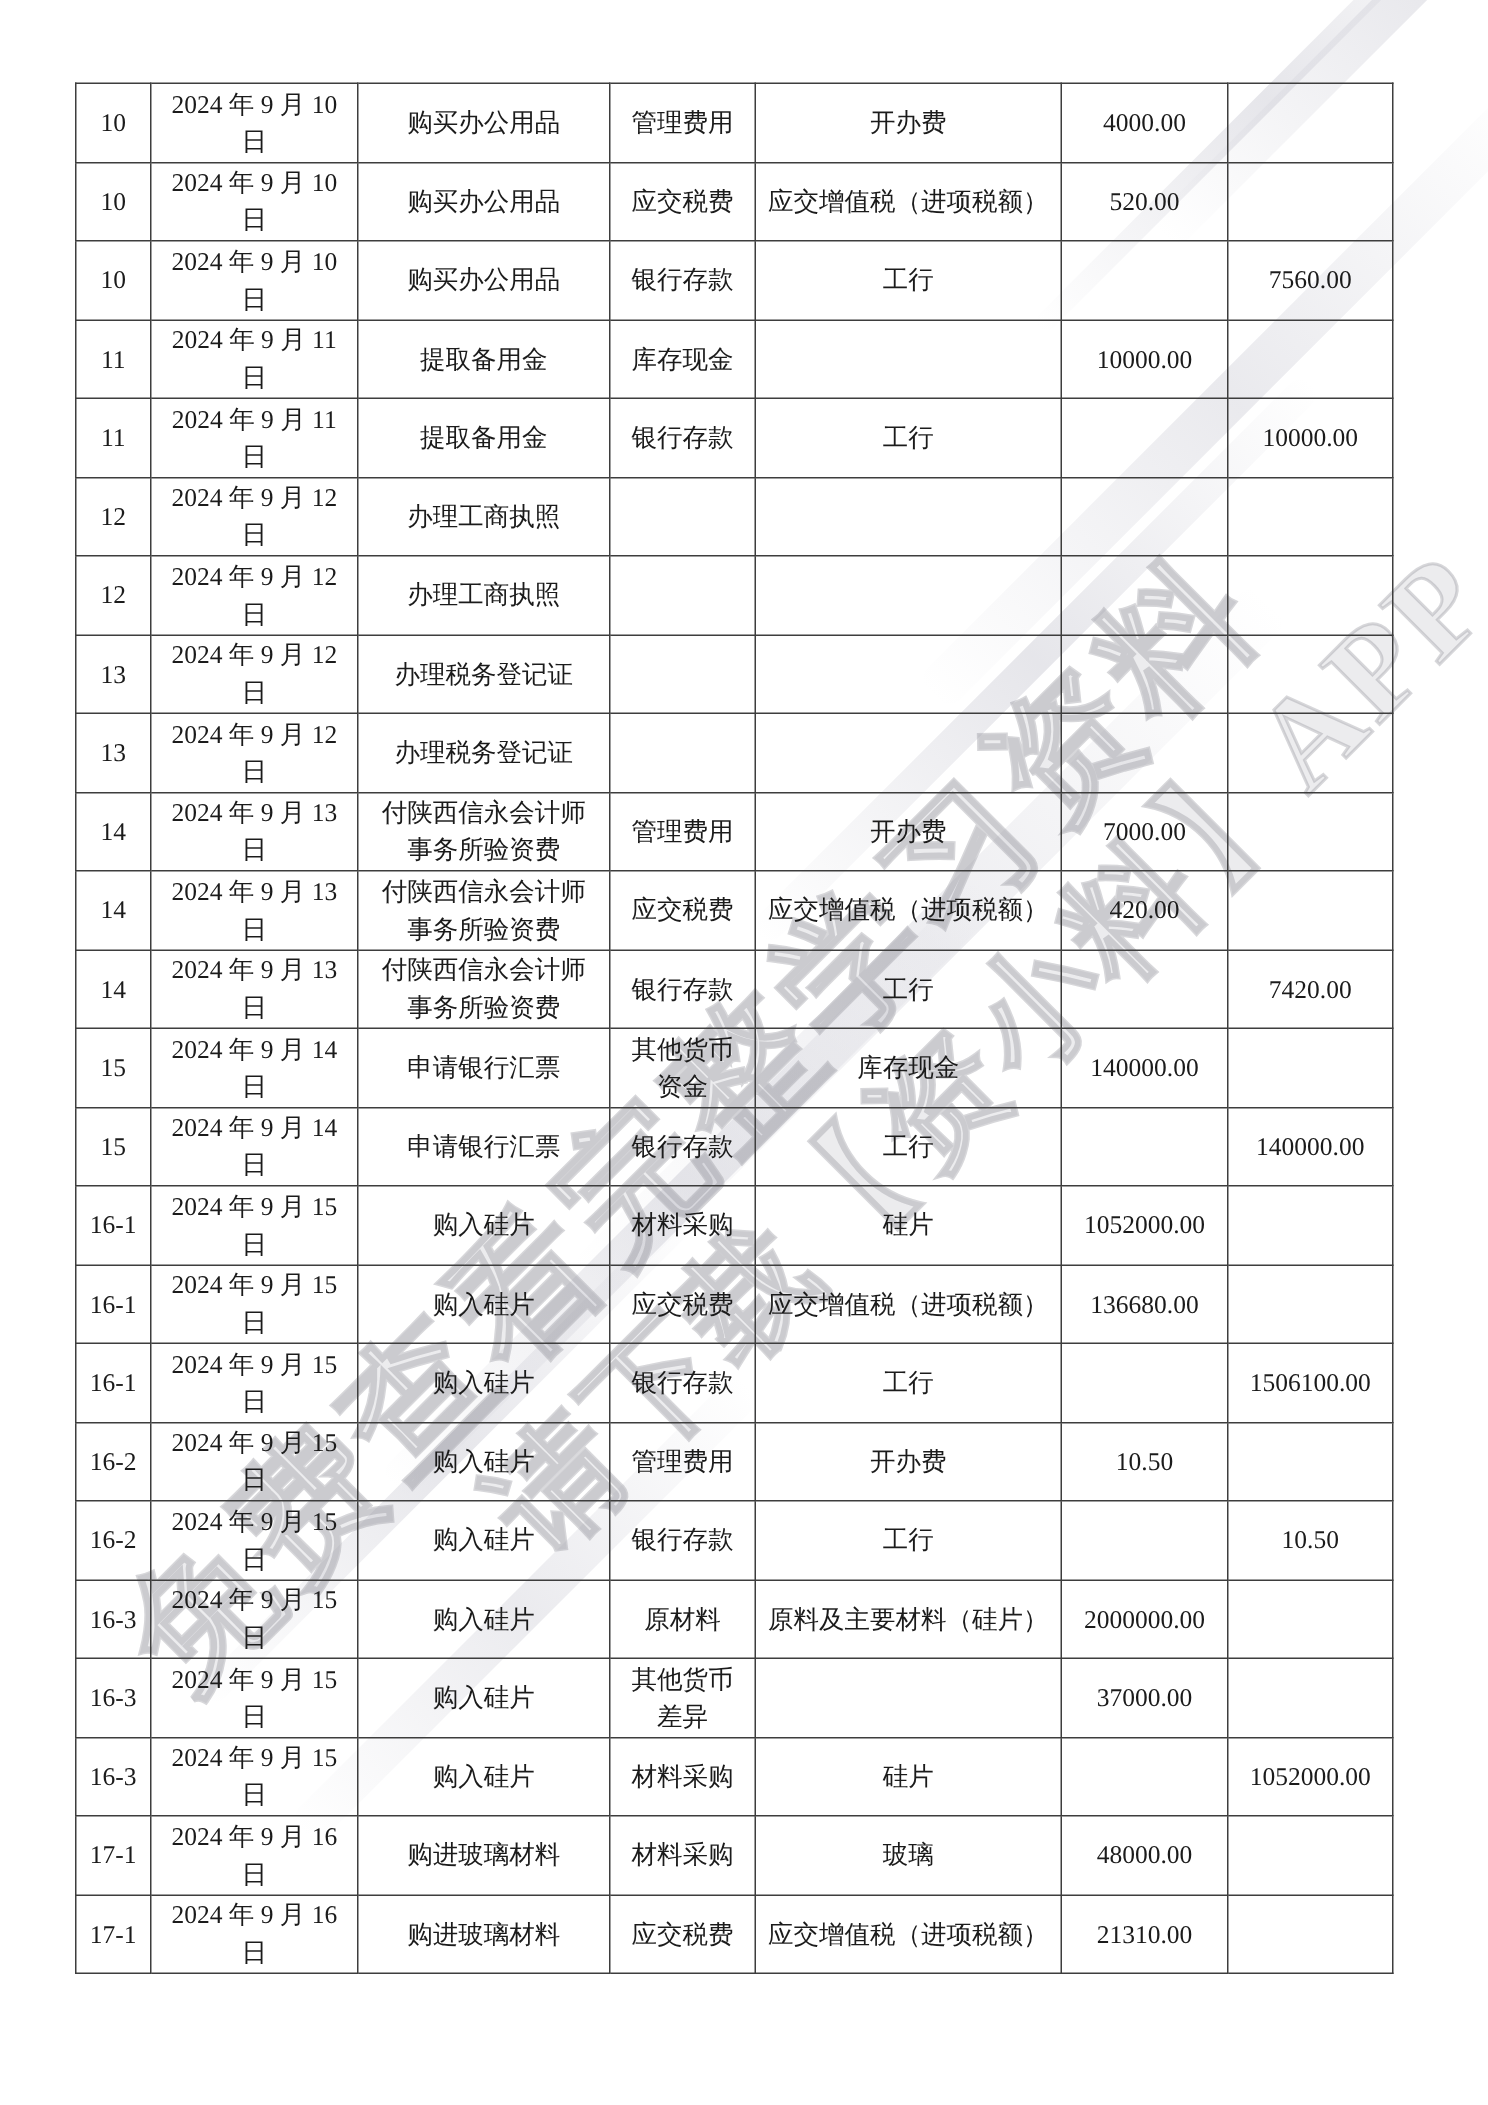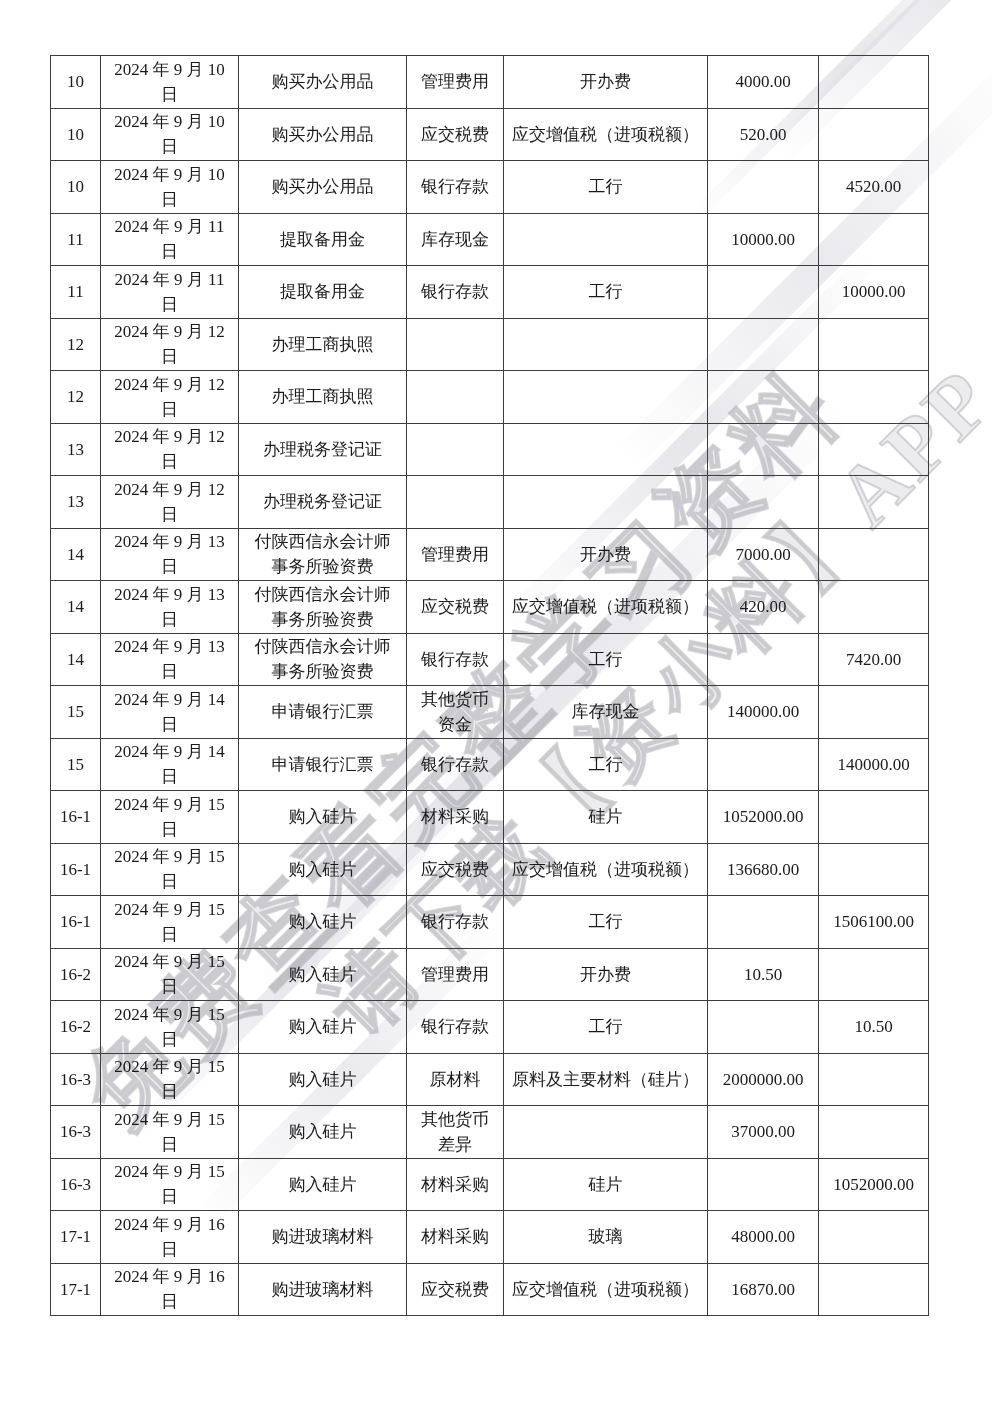--- a/index.html
+++ b/index.html
@@ -123,21 +123,21 @@
     <td></td>
   </tr>
         <tr>
     <td>10</td>
     <td>2024 年 9 月 10
 日</td>
     <td>购买办公用品</td>
     <td>银行存款</td>
     <td>工行</td>
     <td></td>
-    <td>4520.00</td>
+    <td>7560.00</td>
   </tr>
         <tr>
     <td>11</td>
     <td>2024 年 9 月 11
 日</td>
     <td>提取备用金</td>
     <td>库存现金</td>
     <td></td>
     <td>10000.00</td>
     <td></td>
@@ -337,19 +337,19 @@
     <td>48000.00</td>
     <td></td>
   </tr>
         <tr>
     <td>17-1</td>
     <td>2024 年 9 月 16
 日</td>
     <td>购进玻璃材料</td>
     <td>应交税费</td>
     <td>应交增值税（进项税额）</td>
-    <td>16870.00</td>
+    <td>21310.00</td>
     <td></td>
   </tr>
       </tbody>
   </table>
 
 </div>
 
 </body></html>

